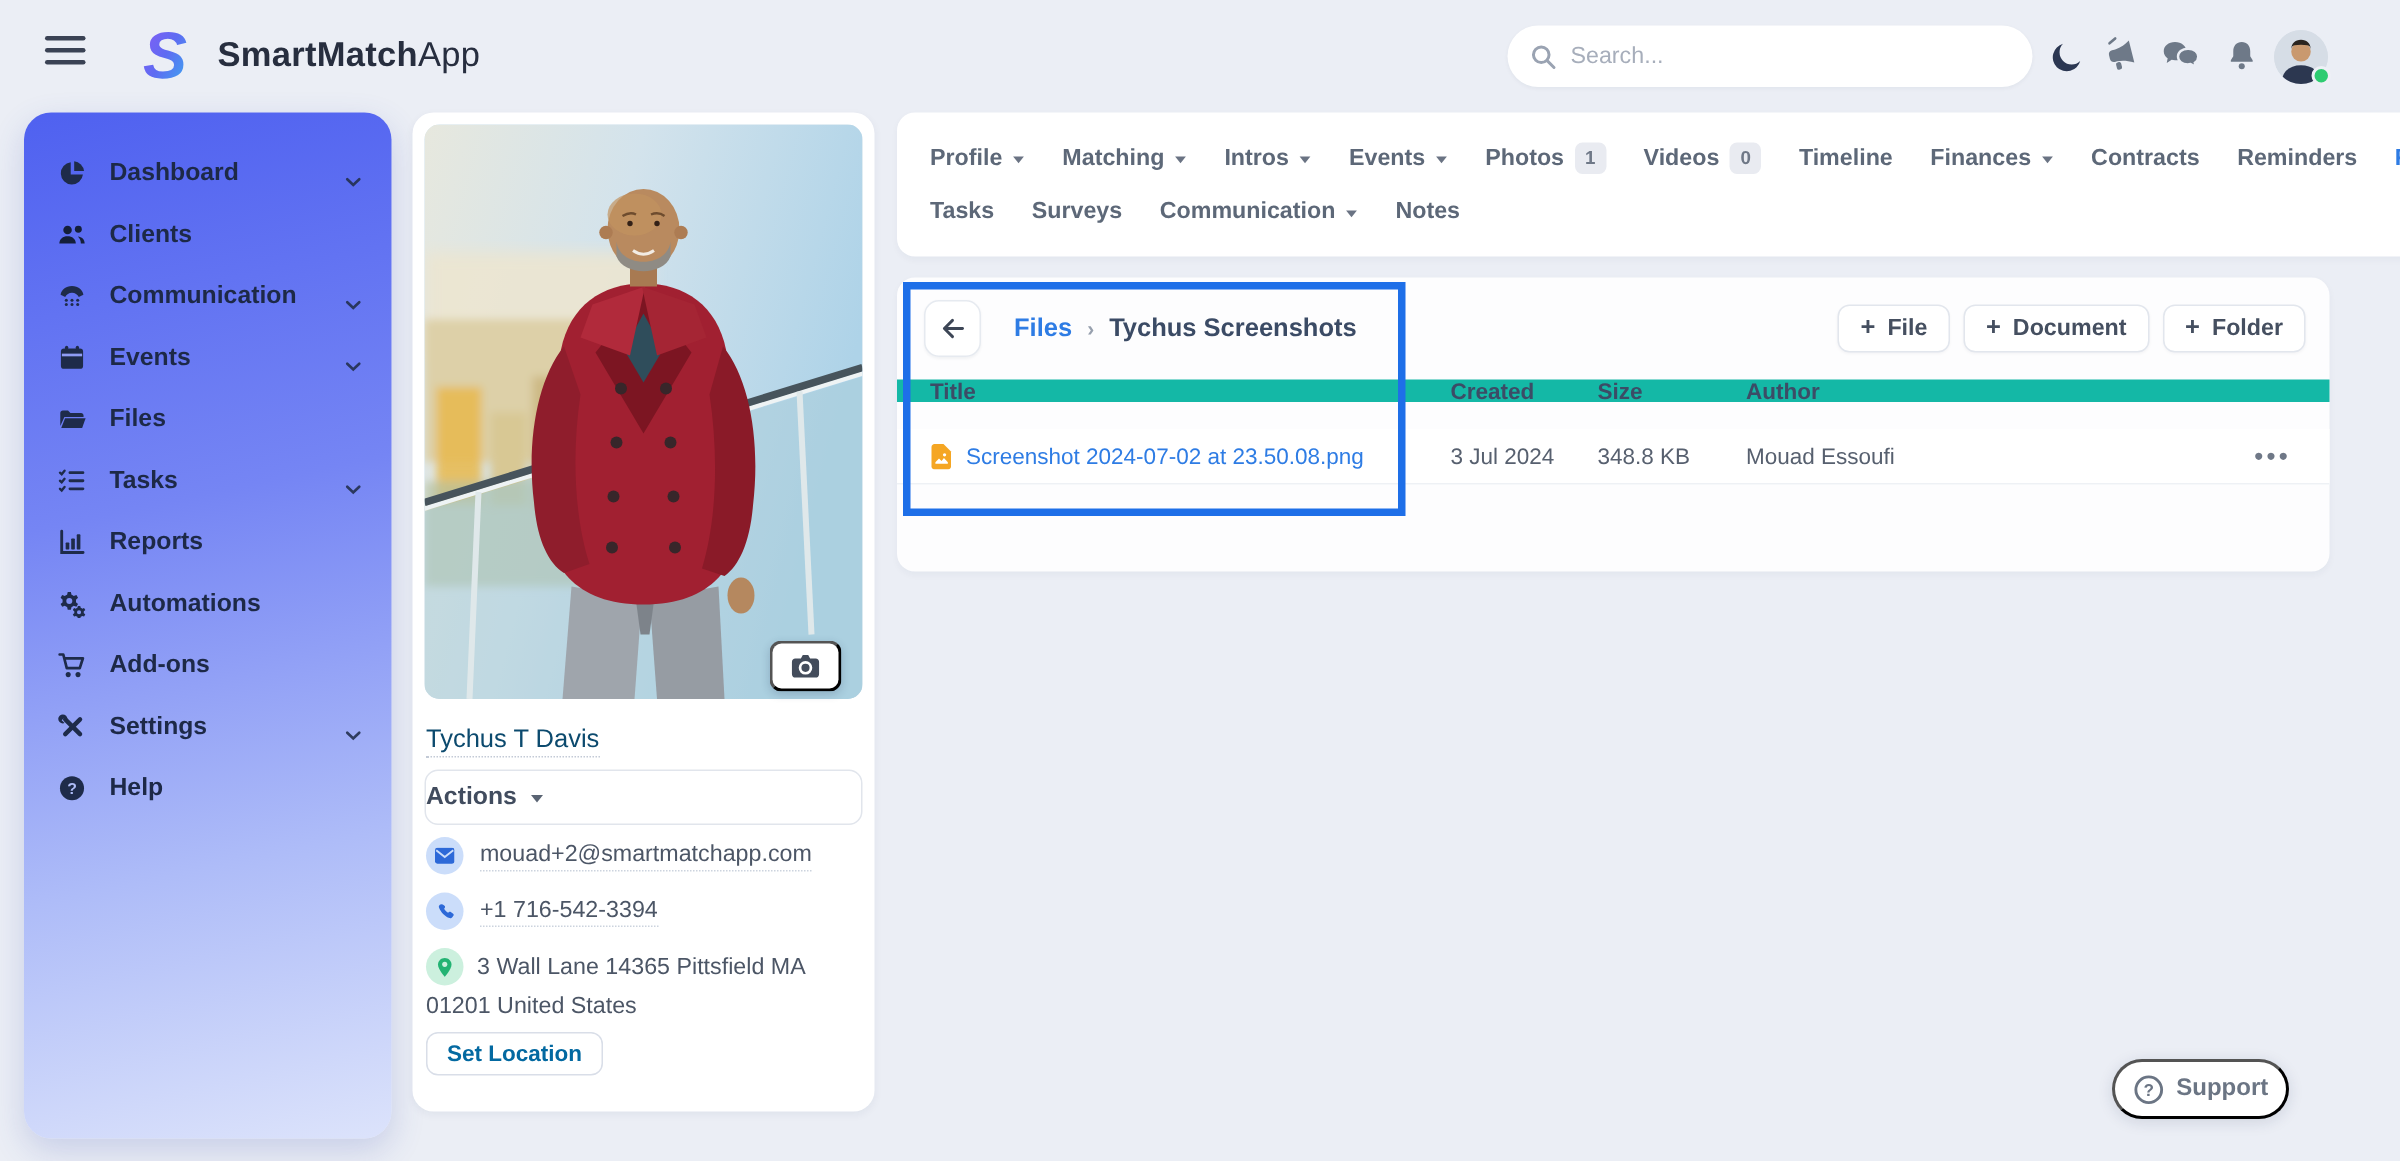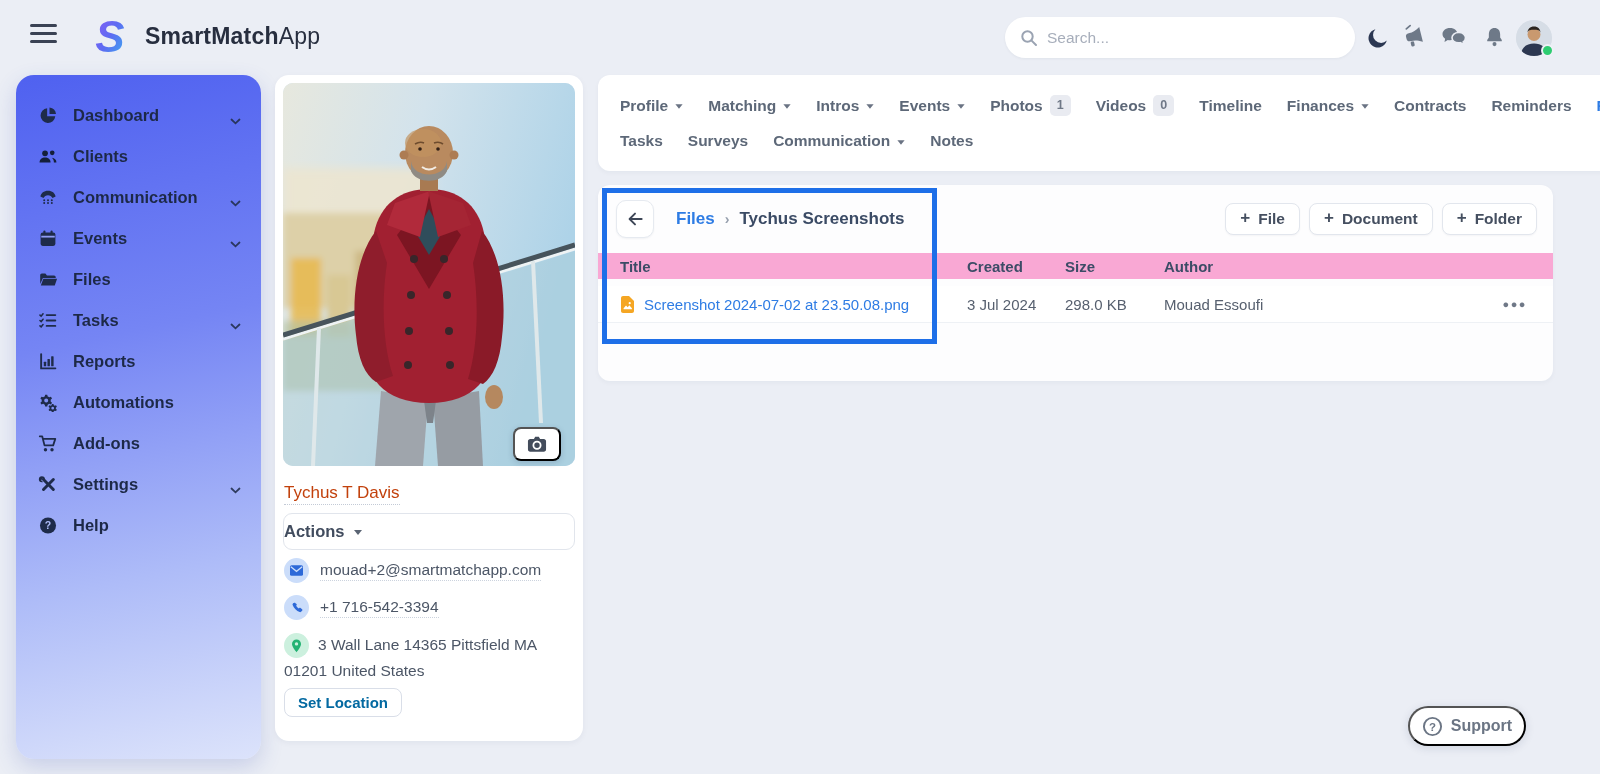--- a/index.html
+++ b/index.html
@@ -43,21 +43,21 @@
   .side-chevron { margin-left:auto; opacity:.9; }
 
   
   .profile-card { position:absolute; left:275px; top:75px; width:308px; height:666px; background:#fff;
     border-radius:14px; box-shadow:0 2px 6px rgba(25,39,80,.05); }
   .photo { position:absolute; left:8px; top:8px; width:292px; height:383px; border-radius:10px;
     overflow:hidden; background:#cfe2ec; }
   .camera-btn { position:absolute; left:238px; top:352px; width:48px; height:34px; background:#fff;
     border-radius:8px; box-shadow:0 2px 6px rgba(25,39,80,.18); display:flex; align-items:center;
     justify-content:center; cursor:pointer; }
-  .p-name { position:absolute; left:9px; top:408px; font-size:17px; color:#c2410c; }
+  .p-name { position:absolute; left:9px; top:408px; font-size:17px; color:#0c4a6e; }
   .p-name span { border-bottom:1.5px dotted #c3cad6; padding-bottom:2px; cursor:pointer; }
   .actions-btn { position:absolute; left:8px; top:438px; width:292px; height:37px;
     border:1.5px solid #e1e5ec; border-radius:9px; background:#fff; font-size:16.5px; font-weight:700;
     color:#414c5e; display:flex; align-items:center; gap:9px; cursor:pointer;
     font-family:"Liberation Sans",sans-serif; }
   .caret-dn { width:0; height:0; border-left:4.5px solid transparent; border-right:4.5px solid transparent;
     border-top:5.5px solid #5a6473; display:inline-block; margin-top:2px; }
   .contact { position:absolute; left:9px; top:483px; width:292px; font-size:15.5px; color:#4c5666; }
   .c-row { display:flex; align-items:center; gap:11px; margin-bottom:12px; }
   .c-row .ctext { border-bottom:1.5px dotted #ccd3de; padding-bottom:1px; cursor:pointer; }
@@ -95,21 +95,21 @@
   .bc-root { color:#2e7ce4; cursor:pointer; }
   .bc-sep { color:#97a0ae; font-size:14px; font-weight:700; }
   .bc-cur { color:#3b4b65; }
   .head-buttons { margin-left:auto; display:flex; gap:9px; }
   .add-btn { height:32px; background:#fff; border:1.5px solid #e2e6ed; border-radius:8px; display:flex;
     align-items:center; gap:8px; padding:0 14px; font-size:15.5px; font-weight:600; color:#454f60;
     cursor:pointer; box-shadow:0 1px 2px rgba(20,30,60,.04); font-family:"Liberation Sans",sans-serif; }
   .plus { font-size:17px; font-weight:600; color:#454f60; margin-top:-2px; }
   .table-head, .table-row { display:grid; grid-template-columns:369px 98px 99px 1fr 64px;
     align-items:center; position:absolute; left:0; right:0; }
-  .table-head { top:68px; height:26px; background:#f9a8d4; font-size:15px; font-weight:700; color:#3c4c66; }
+  .table-head { top:68px; height:15px; background:#14b8a6; font-size:15px; font-weight:700; color:#3c4c66; }
   .table-head .cell:first-child { padding-left:22px; }
   .table-row { top:101px; height:37px; background:#fff; border-bottom:1.5px solid #eef1f5;
     font-size:15px; color:#57606f; cursor:pointer; }
   .file-cell { display:flex; align-items:center; gap:9px; padding-left:22px; }
   .file-link { color:#2e7ce4; cursor:pointer; white-space:nowrap; }
   .row-dots { color:#6f7887; font-size:11px; letter-spacing:1.5px; text-align:right; padding-right:26px;
     font-weight:700; cursor:pointer; }
 
   
   .highlight-box { position:absolute; left:602px; top:188px; width:335px; height:156px;
@@ -517,21 +517,21 @@
   <div class="table-row">
     <div class="file-cell">
       <svg width="15" height="17" viewBox="0 0 15 17">
         <path d="M1,2 C1,.9 1.9,0 3,0 h6 l5,5 v10 c0,1.1-.9,2-2,2 H3 c-1.1,0-2-.9-2-2 Z" fill="#f5a623"></path>
         <path d="M3.6,12.2 l2.4-2.6 1.7,1.7 1.6-2 2.6,2.9 v1 H3.6 Z" fill="#fff"></path>
         <circle cx="9.7" cy="7.2" r="1.1" fill="#fff"></circle>
       </svg>
       <span class="file-link">Screenshot 2024-07-02 at 23.50.08.png</span>
     </div>
     <div class="cell">3 Jul 2024</div>
-    <div class="cell">298.0 KB</div>
+    <div class="cell">348.8 KB</div>
     <div class="cell">Mouad Essoufi</div>
     <div class="row-dots"><span>●●●</span></div>
   </div>
 </section>
 
 <div class="highlight-box"></div>
 
 <button class="support-btn">
   <svg width="21" height="21" viewBox="0 0 22 22">
     <circle cx="11" cy="11" r="9" fill="none" stroke="#6b7584" stroke-width="2"></circle>

